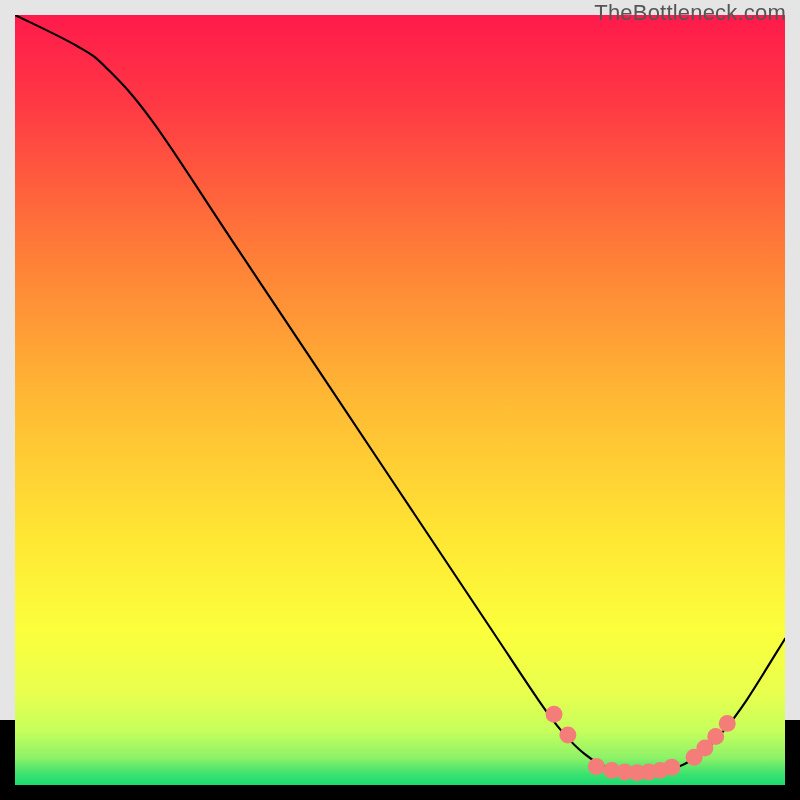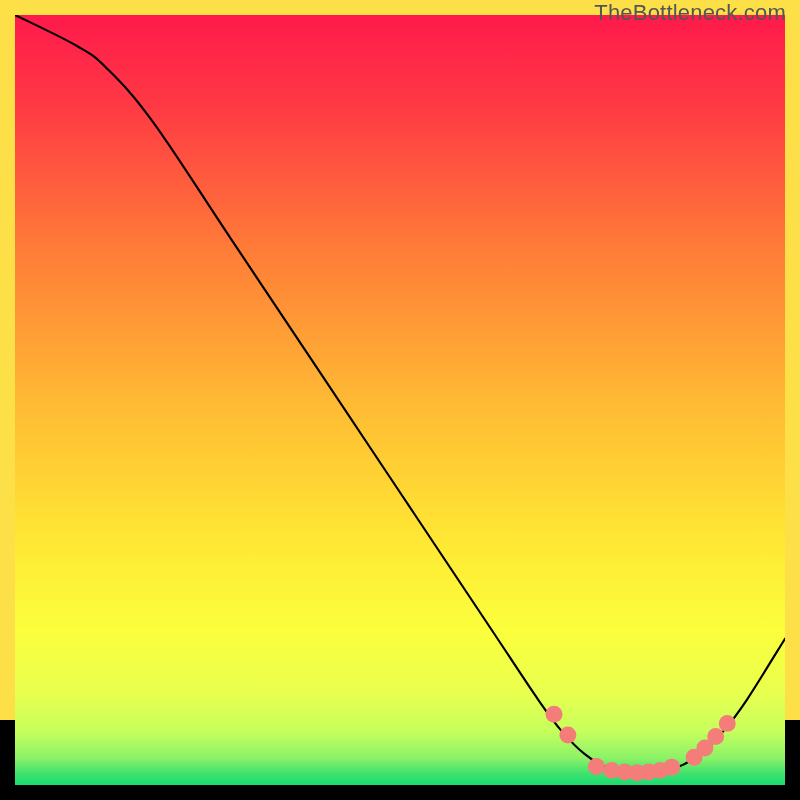--- a/index.html
+++ b/index.html
@@ -7,21 +7,21 @@
     padding: 0;
     width: 800px;
     height: 800px;
     background: #000;
     overflow: hidden;
   }
   .frame {
     position: absolute;
     width: 800px;
     height: 720px;
-    background: #fde047;
+    background: #e5e5e5;
     text-align: center;
   }
   .plot {
     position: absolute;
     left: 15px;
     top: 15px;
     width: 770px;
     height: 770px;
   }
   .watermark {

